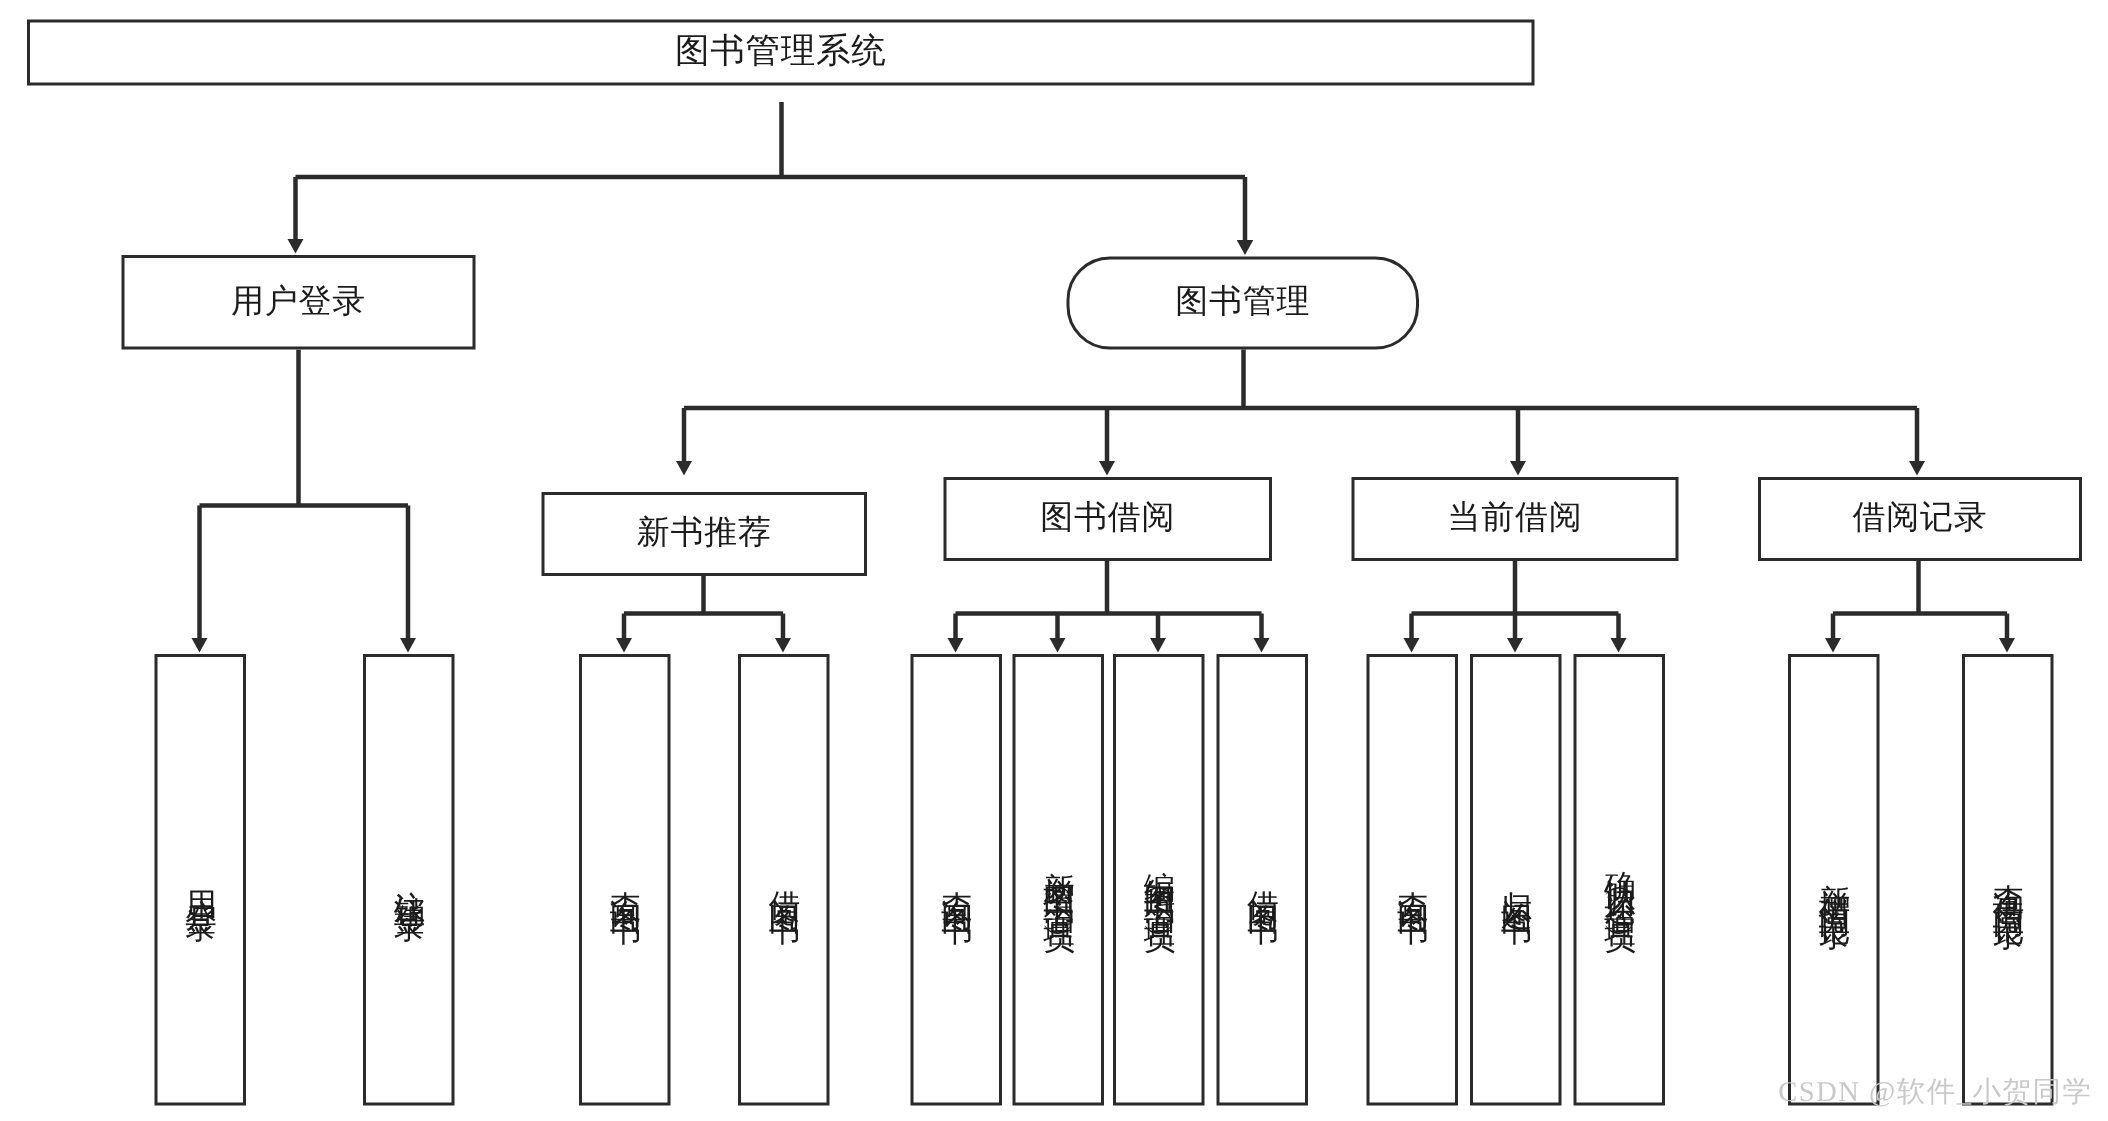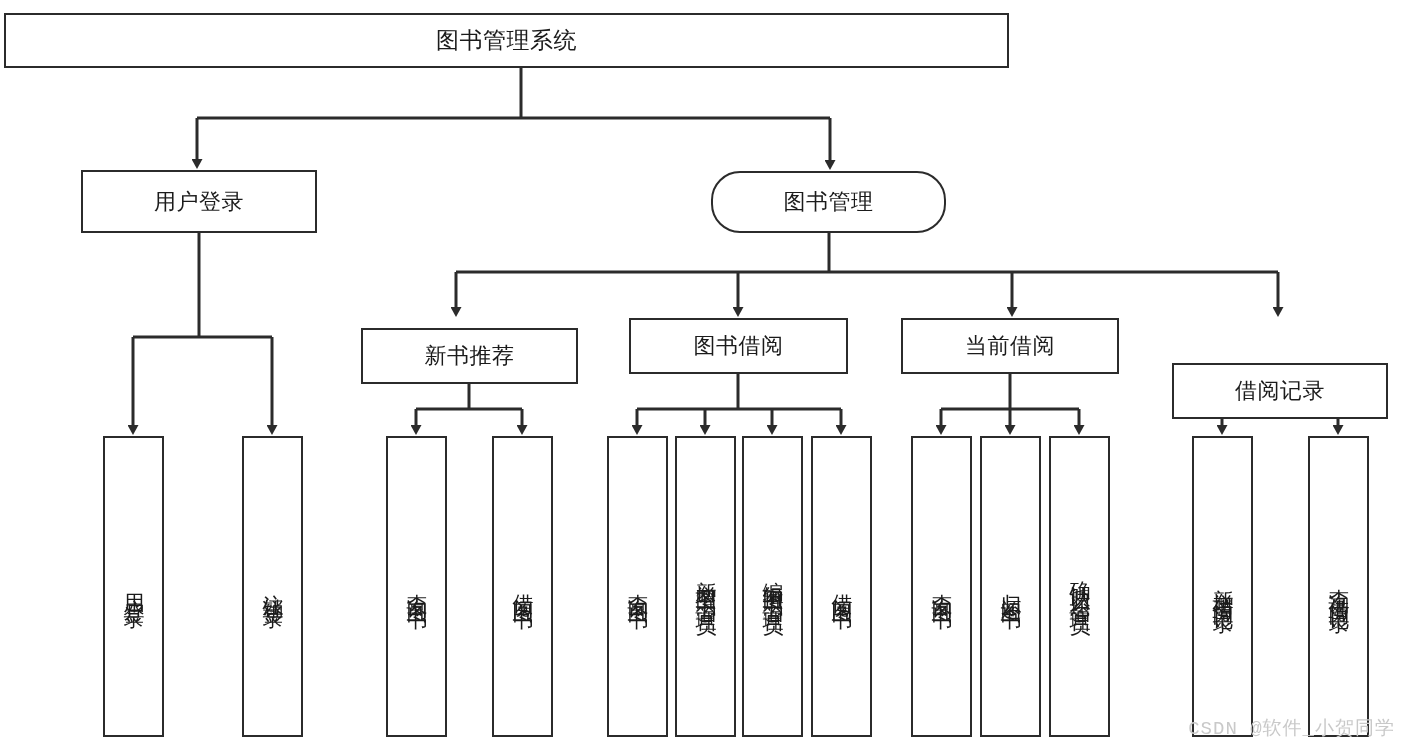--- a/index.html
+++ b/index.html
@@ -54,21 +54,21 @@
 
   .watermark{
     position:absolute;
     right:10px;
     bottom:6px;
     font-size:19px;
     color:#c9c9c9;
     letter-spacing:1px;
     white-space:nowrap;
     pointer-events:none;
-    font-family:Liberation Mono, monospace;
+    font-family:Liberation Serif, serif;
   }
 </style>
 </head>
 <body>
 
 <div id="diagram-root">
 
   <svg id="edges" viewBox="0 0 1405 747" xmlns="http://www.w3.org/2000/svg">
     <defs>
       <marker id="arrow" markerWidth="10" markerHeight="11" refX="1" refY="5.5" orient="auto" markerUnits="userSpaceOnUse">
@@ -112,41 +112,41 @@
       <path d="M1010,409 L1010,426" marker-end="url(#arrow)"></path>
       <path d="M1079,409 L1079,426" marker-end="url(#arrow)"></path>
 
       <path d="M1279,374 L1279,409"></path>
       <path d="M1222,409 L1338,409"></path>
       <path d="M1222,409 L1222,426" marker-end="url(#arrow)"></path>
       <path d="M1338,409 L1338,426" marker-end="url(#arrow)"></path>
     </g>
   </svg>
 
-  <div class="node horiz root" style="left:4px;top:13px;width:1005px;height:55px;">
+  <div class="node horiz root" style="left:18px;top:13px;width:1005px;height:44px;">
     <span class="label">图书管理系统</span>
   </div>
 
   <div class="node horiz" style="left:81px;top:170px;width:236px;height:63px;">
     <span class="label">用户登录</span>
   </div>
   <div class="node horiz" style="left:711px;top:171px;width:235px;height:62px;border-radius:29px;">
     <span class="label">图书管理</span>
   </div>
 
   <div class="node horiz" style="left:361px;top:328px;width:217px;height:56px;">
     <span class="label">新书推荐</span>
   </div>
   <div class="node horiz" style="left:901px;top:318px;width:218px;height:56px;">
     <span class="label">当前借阅</span>
   </div>
   <div class="node horiz" style="left:629px;top:318px;width:219px;height:56px;">
     <span class="label">图书借阅</span>
   </div>
-  <div class="node horiz" style="left:1172px;top:318px;width:216px;height:56px;margin-top:45px;">
+  <div class="node horiz" style="left:1172px;top:318px;width:216px;height:56px;">
     <span class="label">借阅记录</span>
   </div>
 
   <div class="node vert" style="left:103px;top:436px;width:61px;height:301px;">
     <span class="label">用户登录</span>
   </div>
   <div class="node vert" style="left:242px;top:436px;width:61px;height:301px;">
     <span class="label">注销登录</span>
   </div>
 

